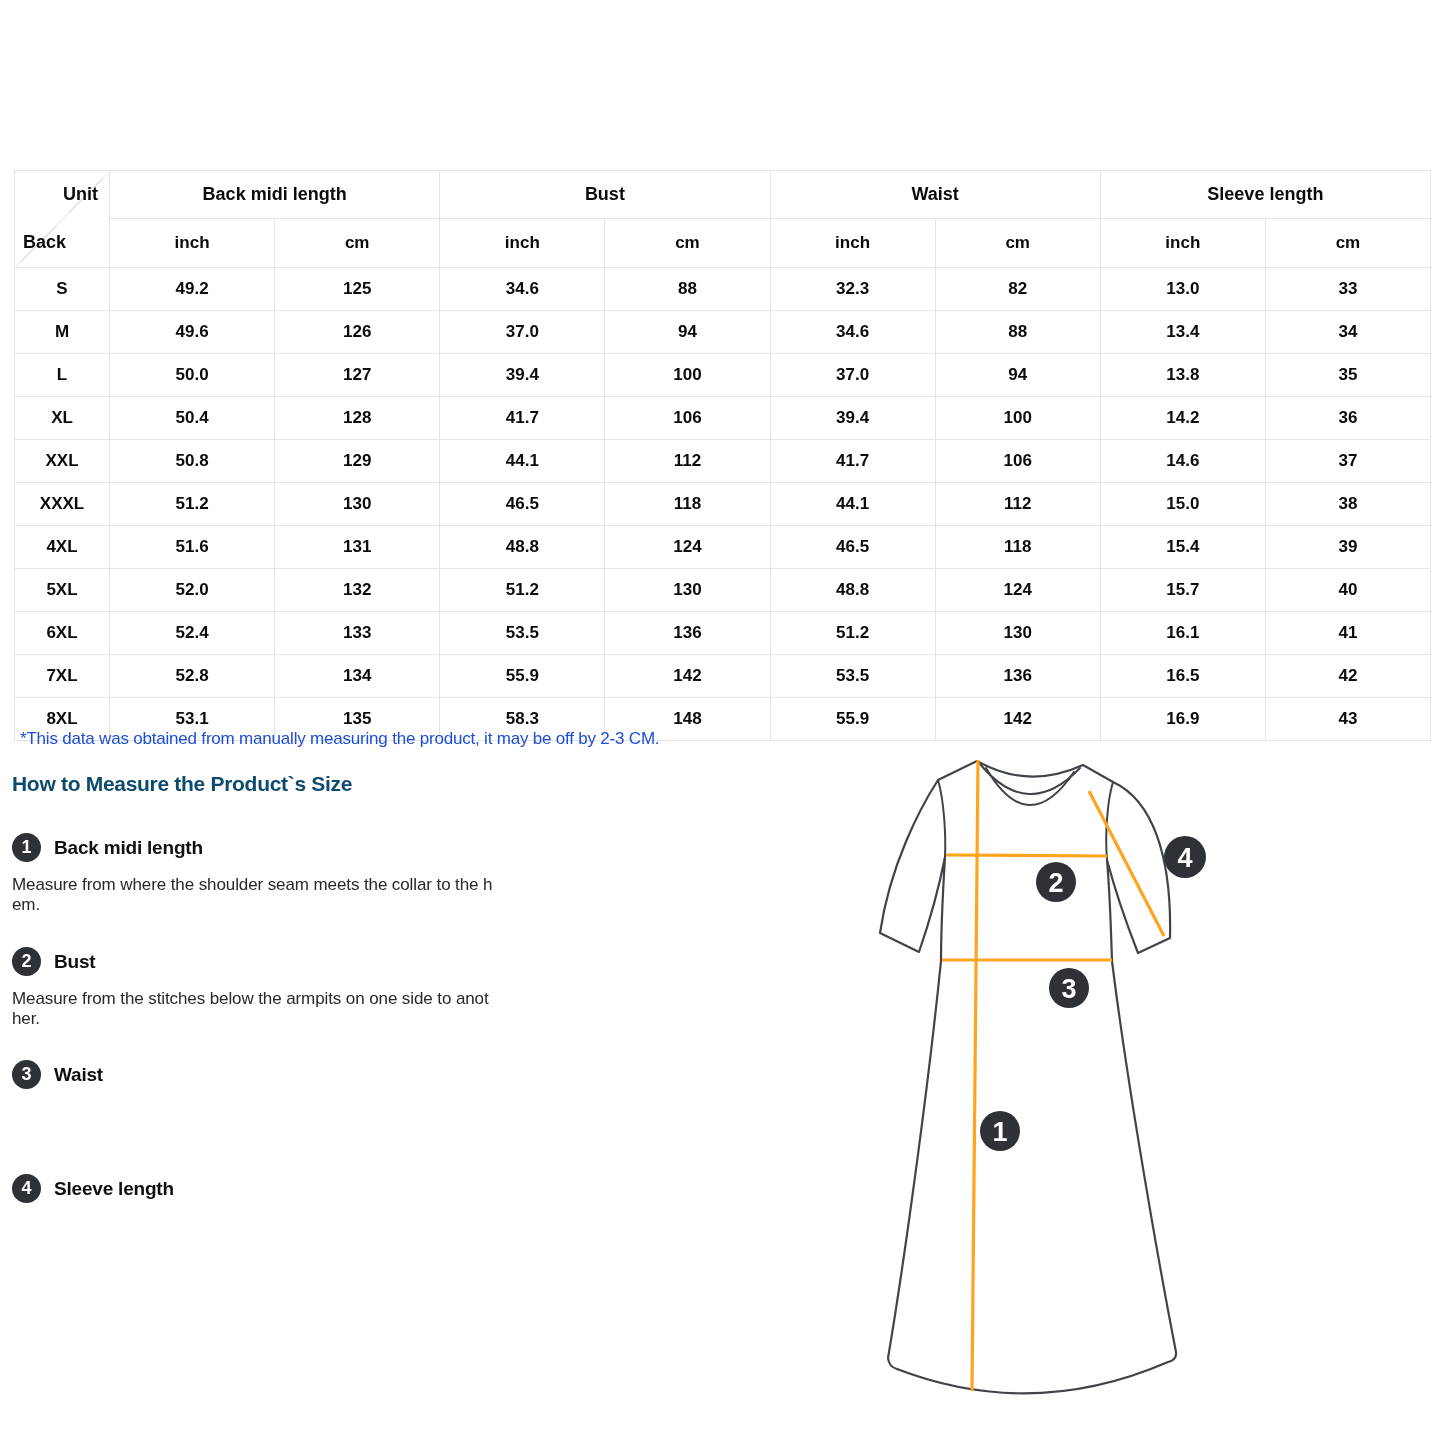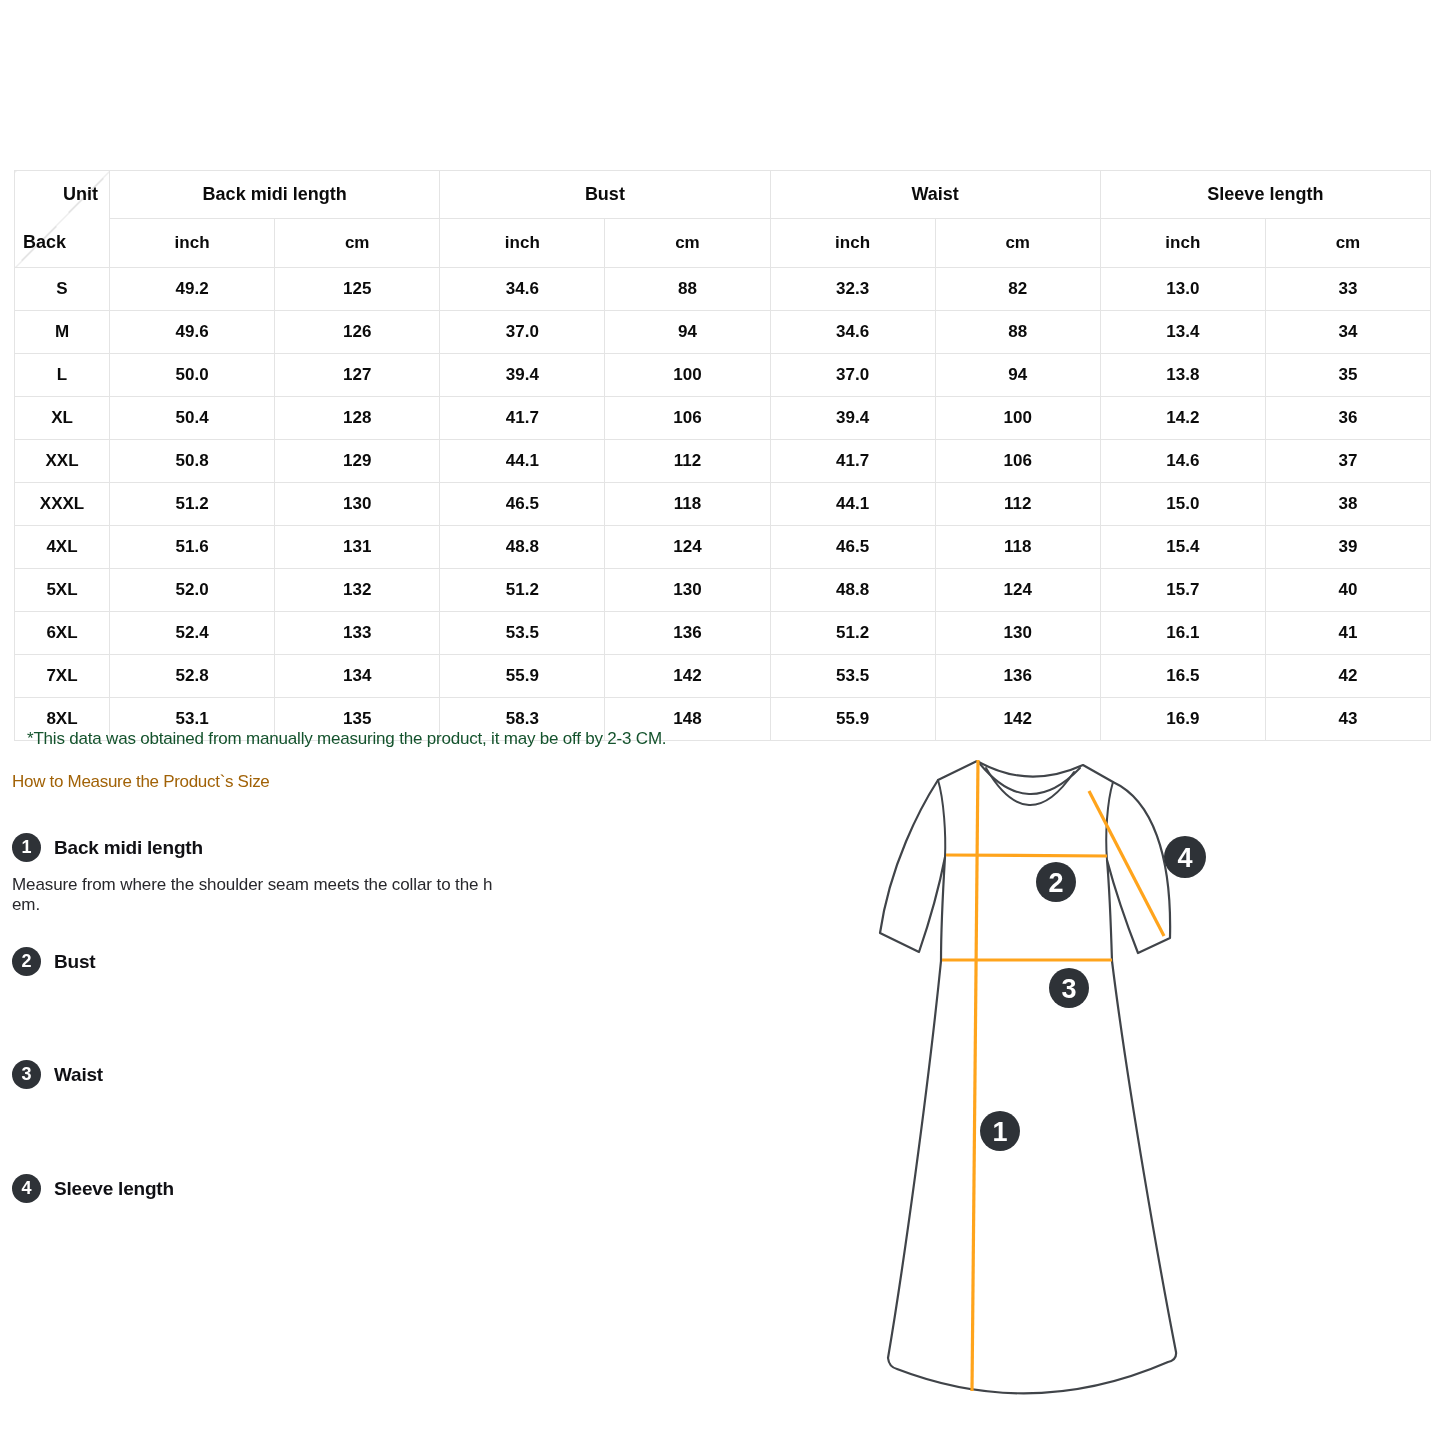--- a/index.html
+++ b/index.html
@@ -24,28 +24,28 @@
   .size-table tbody th,.size-table tbody td{height:42px;font-size:17px;}
   th.corner-cell{
     position:relative;
     background:linear-gradient(to bottom right,#fff 49.55%,#dcdcdc 49.55%,#dcdcdc 50.45%,#fff 50.45%);
     padding-left:40px;
   }
   .corner-top{position:absolute;top:13px;right:11px;font-size:18px;}
   .corner-bottom{position:absolute;bottom:14px;left:8px;font-size:18px;}
 
   .footnote{
-    position:absolute;left:27px;top:729px;font-size:17px;letter-spacing:-0.2px;
-    color:#14532d;font-weight:normal;
+    position:absolute;left:20px;top:729px;font-size:17px;letter-spacing:-0.2px;
+    color:#1d4ed8;font-weight:normal;
   }
 
   
   .howto-title{
-    position:absolute;left:12px;top:772px;font-size:17px;font-weight:normal;
-    color:#a16207;letter-spacing:-0.3px;
+    position:absolute;left:12px;top:772px;font-size:21px;font-weight:bold;
+    color:#0c4a6e;letter-spacing:-0.3px;
   }
   .steps{position:absolute;left:12px;top:833px;width:560px;height:450px;}
   .step{position:absolute;left:0;width:560px;}
   .step-head{display:flex;align-items:center;}
   .badge{
     width:29px;height:29px;border-radius:50%;background:var(--badge);
     color:#fff;font-size:18px;font-weight:bold;flex:0 0 29px;
     display:flex;align-items:center;justify-content:center;
   }
   .step-label{margin-left:13px;font-size:19px;font-weight:bold;color:#101014;letter-spacing:-0.2px;}
@@ -242,20 +242,22 @@
         <span class="step-label">Back midi length</span>
       </div>
       <div class="step-desc">Measure from where the shoulder seam meets the collar to the h
 em.</div>
     </div>
     <div class="step" style="top: 114px;">
       <div class="step-head">
         <span class="badge">2</span>
         <span class="step-label">Bust</span>
       </div>
+      <div class="step-desc">Measure from the stitches below the armpits on one side to anot
+her.</div>
     </div>
     <div class="step" style="top: 227px;">
       <div class="step-head">
         <span class="badge">3</span>
         <span class="step-label">Waist</span>
       </div>
     </div>
     <div class="step" style="top: 341px;">
       <div class="step-head">
         <span class="badge">4</span>

